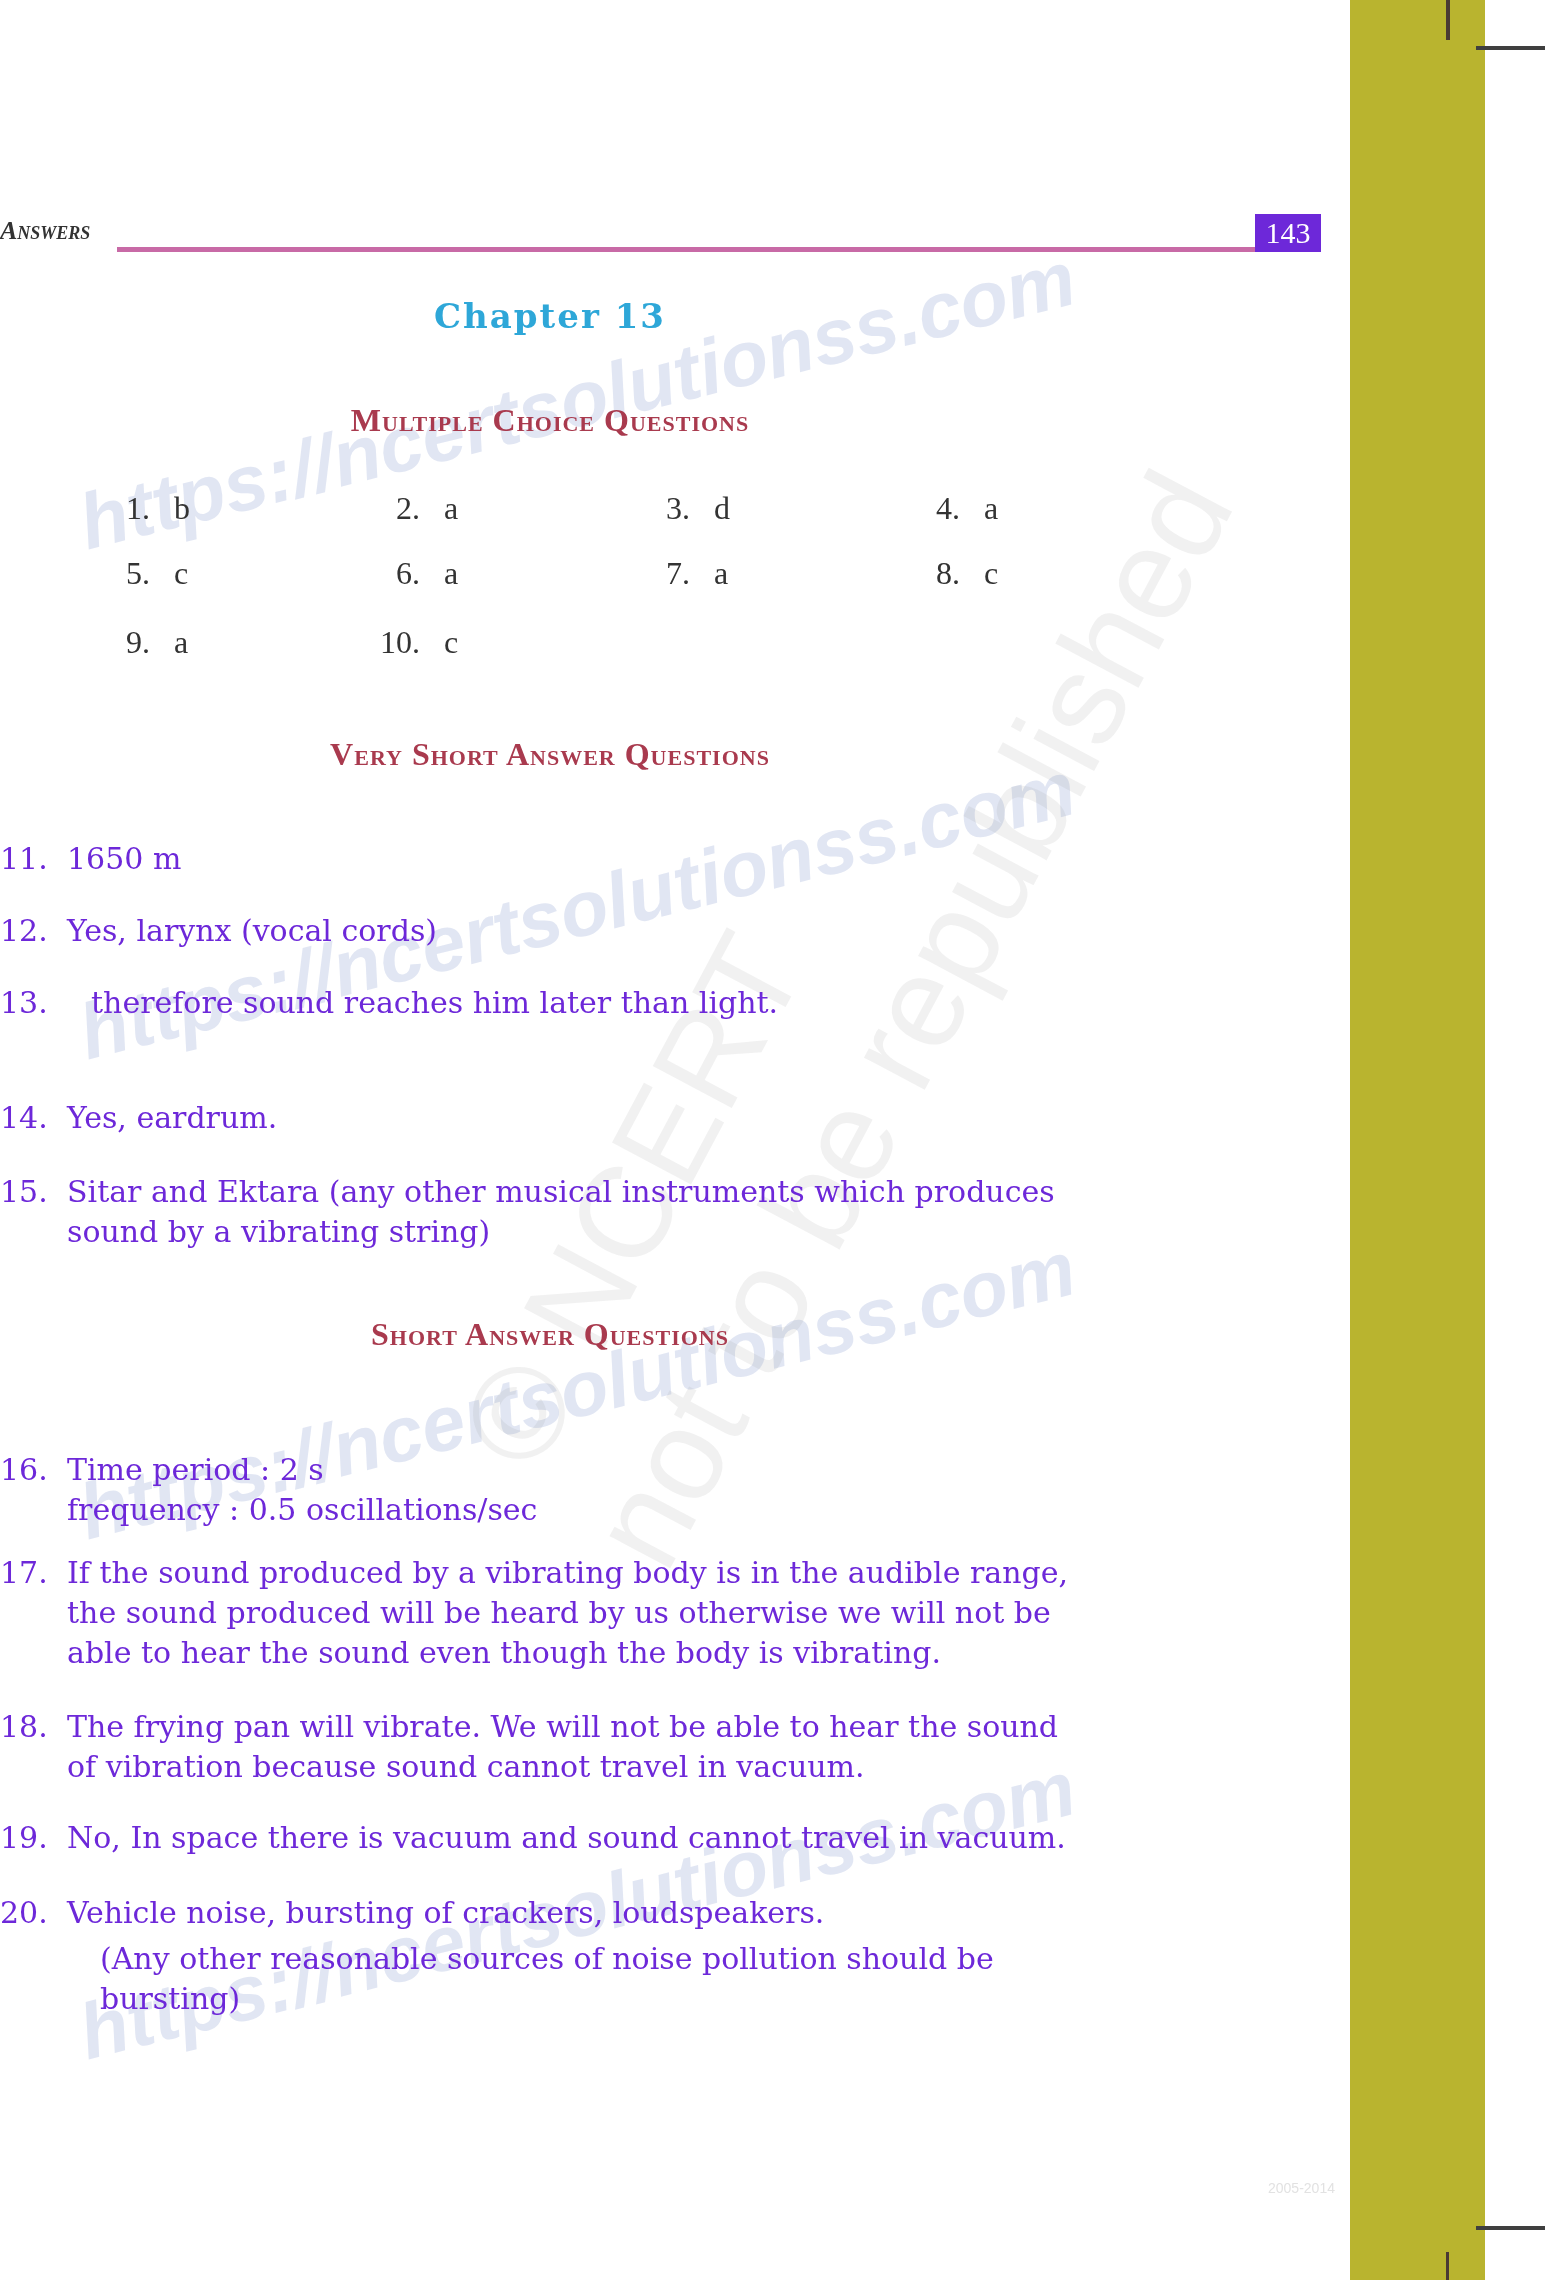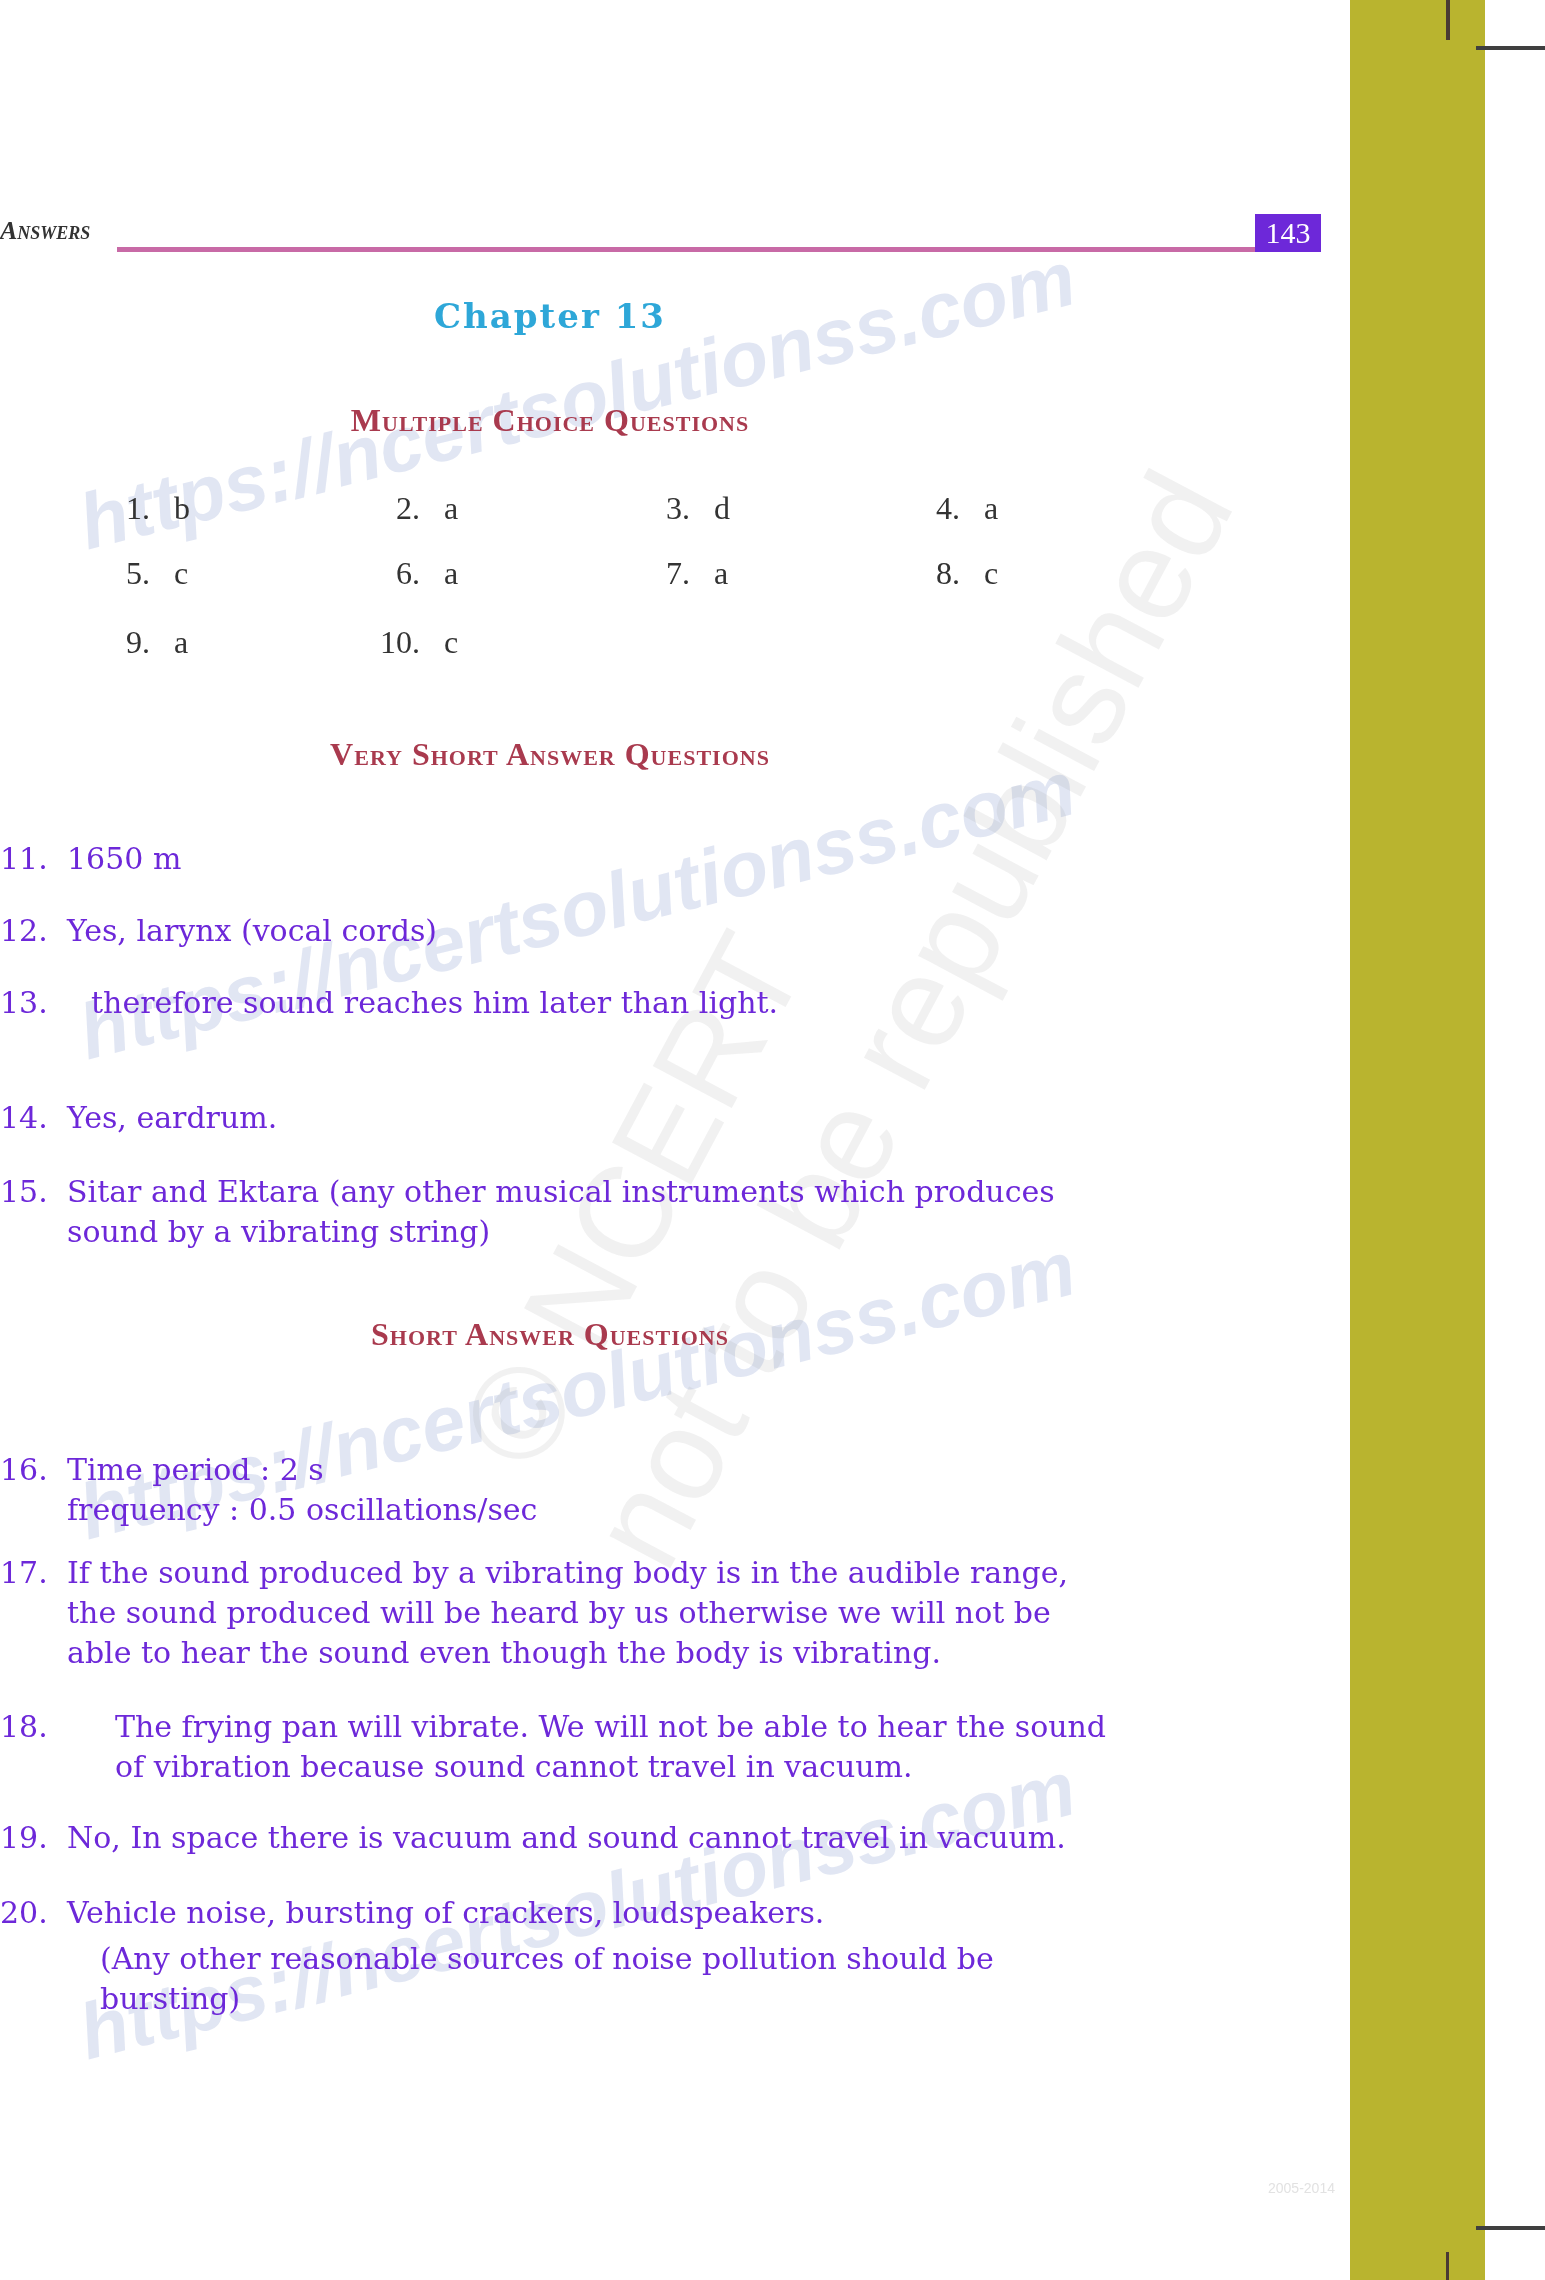--- a/index.html
+++ b/index.html
@@ -121,21 +121,21 @@
   <span class="num">16.</span>
   <span class="txt">Time period : 2 s</span>
   <span class="sub">frequency : 0.5 oscillations/sec</span>
 </div>
 <div class="abs answer" style="top:1553px;">
   <span class="num">17.</span>
   <span class="txt">If the sound produced by a vibrating body is in the audible  range,</span>
   <span class="sub">the sound produced will be heard by us otherwise we will not be</span>
   <span class="sub">able to hear the sound even though the body is vibrating.</span>
 </div>
-<div class="abs answer" style="top:1707px;padding-left:48px;">
+<div class="abs answer" style="top:1707px;">
   <span class="num">18.</span>
   <span class="txt">The frying pan will vibrate. We will not be able to hear the sound</span>
   <span class="sub">of vibration because sound cannot travel in vacuum.</span>
 </div>
 <div class="abs answer" style="top:1818px;">
   <span class="num">19.</span>
   <span class="txt">No, In space there is vacuum and sound cannot travel in vacuum.</span>
 </div>
 <div class="abs answer" style="top:1893px;">
   <span class="num">20.</span>

